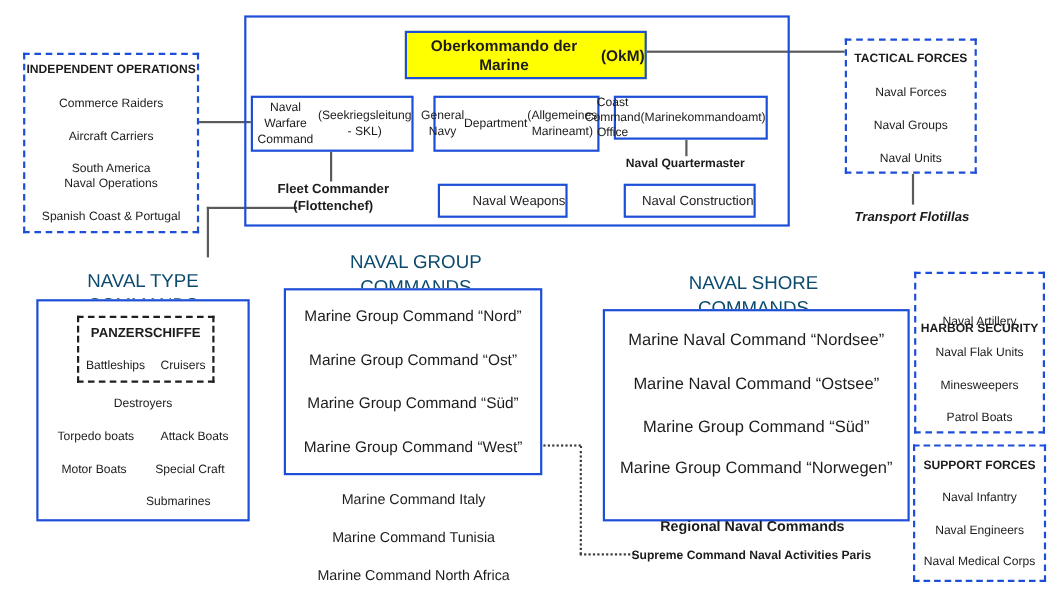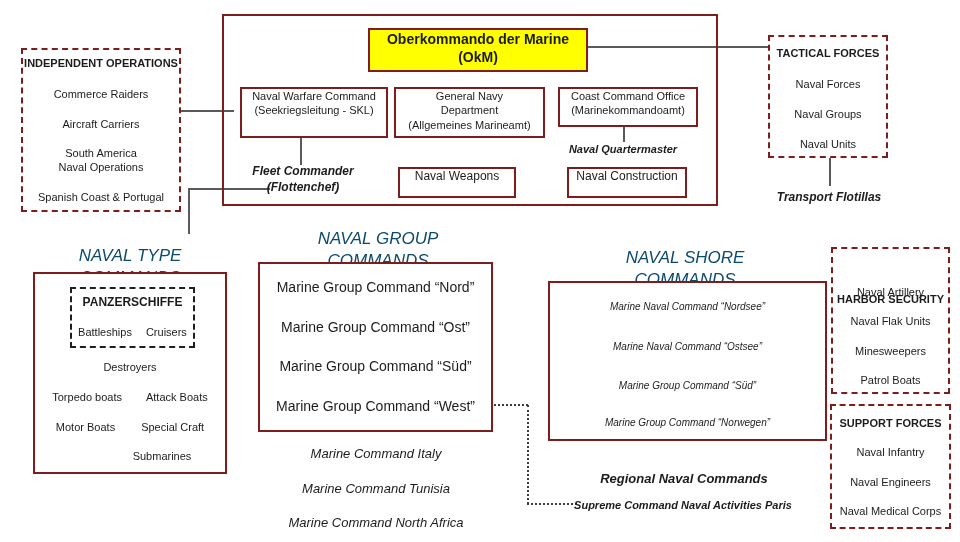--- a/index.html
+++ b/index.html
@@ -1,37 +1,37 @@
 <!DOCTYPE html>
 <html><head>
 <meta charset="utf-8">
 <style>
   html,body { margin:0; padding:0; background:#ffffff; }
   #canvas {
     position:relative; width:960px; height:542px; background:#ffffff;
     font-family:"Liberation Sans", sans-serif; color:#1c1c1c; overflow:hidden;
   }
   .box {
-    position:absolute; box-sizing:border-box; border:2px solid #7f1d1d;
-    background:#ffffff; display:flex; flex-direction:column;
-    align-items:center; justify-content:flex-start; text-align:center; line-height:1.3;
+    position:absolute; box-sizing:border-box; border:2px solid #1d4ed8;
+    background:#ffffff; display:flex; 
+    align-items:center; justify-content:flex-end; text-align:center; line-height:1.3;
   }
   .dashedbox { border-style:dashed; display:block; }
-  .label { position:absolute; text-align:center; line-height:1.3;font-style:italic; }
+  .label { position:absolute; text-align:center; line-height:1.3; }
   .cell { position:absolute; left:0; width:100%; text-align:center; line-height:1.25; }
   .hline, .vline { position:absolute; background:#5a5a5a; }
   .doth { position:absolute; border-top:2px dotted #3c3c3c; height:0; }
   .dotv { position:absolute; border-left:2px dotted #3c3c3c; width:0; }
   .heading { font-size:17px; color:#0c4a6e; }
   .row2 { position:absolute; left:0; width:100%; display:flex; justify-content:center; text-align:center; }
 
   
   #big-box { left:222px; top:14px; width:496px; height:192px; background:transparent; border-width:2px; }
   #okm { left:368px; top:28px; width:220px; height:44px; background:#FFFF00; font-weight:bold; font-size:14px; }
-  #warfare { left:240px; top:87px; width:148px; height:51px; font-size:11px; }
+  #warfare { left:228px; top:87px; width:148px; height:51px; font-size:11px; }
   #general { left:394px; top:87px; width:151px; height:51px; font-size:11px; }
   #office  { left:558px; top:87px; width:140px; height:40px; font-size:11px; }
   #quartermaster { left:553px; top:142px; width:140px; font-weight:bold; font-size:11px; }
   #weapons { left:398px; top:167px; width:118px; height:31px; font-size:12px; }
   #construction { left:567px; top:167px; width:120px; height:31px; font-size:12px; }
   #fleet { left:243px; top:164px; width:120px; font-weight:bold; font-size:12px; }
 
   
   #indep { left:13px; top:48px; width:160px; height:164px; font-size:11px;margin-left:8px; }
   #indep .t { top:7px; font-weight:bold; }
@@ -59,21 +59,21 @@
   
   #h-group { left:268px; top:228px; width:220px; }
   #group-box { left:258px; top:262px; width:235px; height:170px; display:block; font-size:14px; }
   #group-box .r1 { top:15px; } #group-box .r2 { top:55px; }
   #group-box .r3 { top:94px; } #group-box .r4 { top:134px; }
   .group-below { left:256px; width:240px; font-size:13px; }
   #gb1 { top:446px; } #gb2 { top:481px; } #gb3 { top:515px; }
 
   
   #h-shore { left:575px; top:247px; width:220px; }
-  #shore-box { left:548px; top:281px; width:279px; height:160px; display:block; font-size:10px;font-style:italic; }
+  #shore-box { left:548px; top:281px; width:279px; height:193px; display:block; font-size:15px; }
   #shore-box .r1 { top:18px; } #shore-box .r2 { top:58px; }
   #shore-box .r3 { top:97px; } #shore-box .r4 { top:134px; }
   #regional { left:574px; top:471px; width:220px; font-weight:bold; font-size:13px; }
   #supreme { left:563px; top:498px; width:240px; font-weight:bold; font-size:11px; }
 
   
   #harbor { left:831px; top:247px; width:119px; height:147px; font-size:11px; }
   #harbor .t { top:24px; font-weight:bold;margin-top:20px; }
   #harbor .i1 { top:37px; } #harbor .i2 { top:66px; }
   #harbor .i3 { top:96px; } #harbor .i4 { top:125px; }

